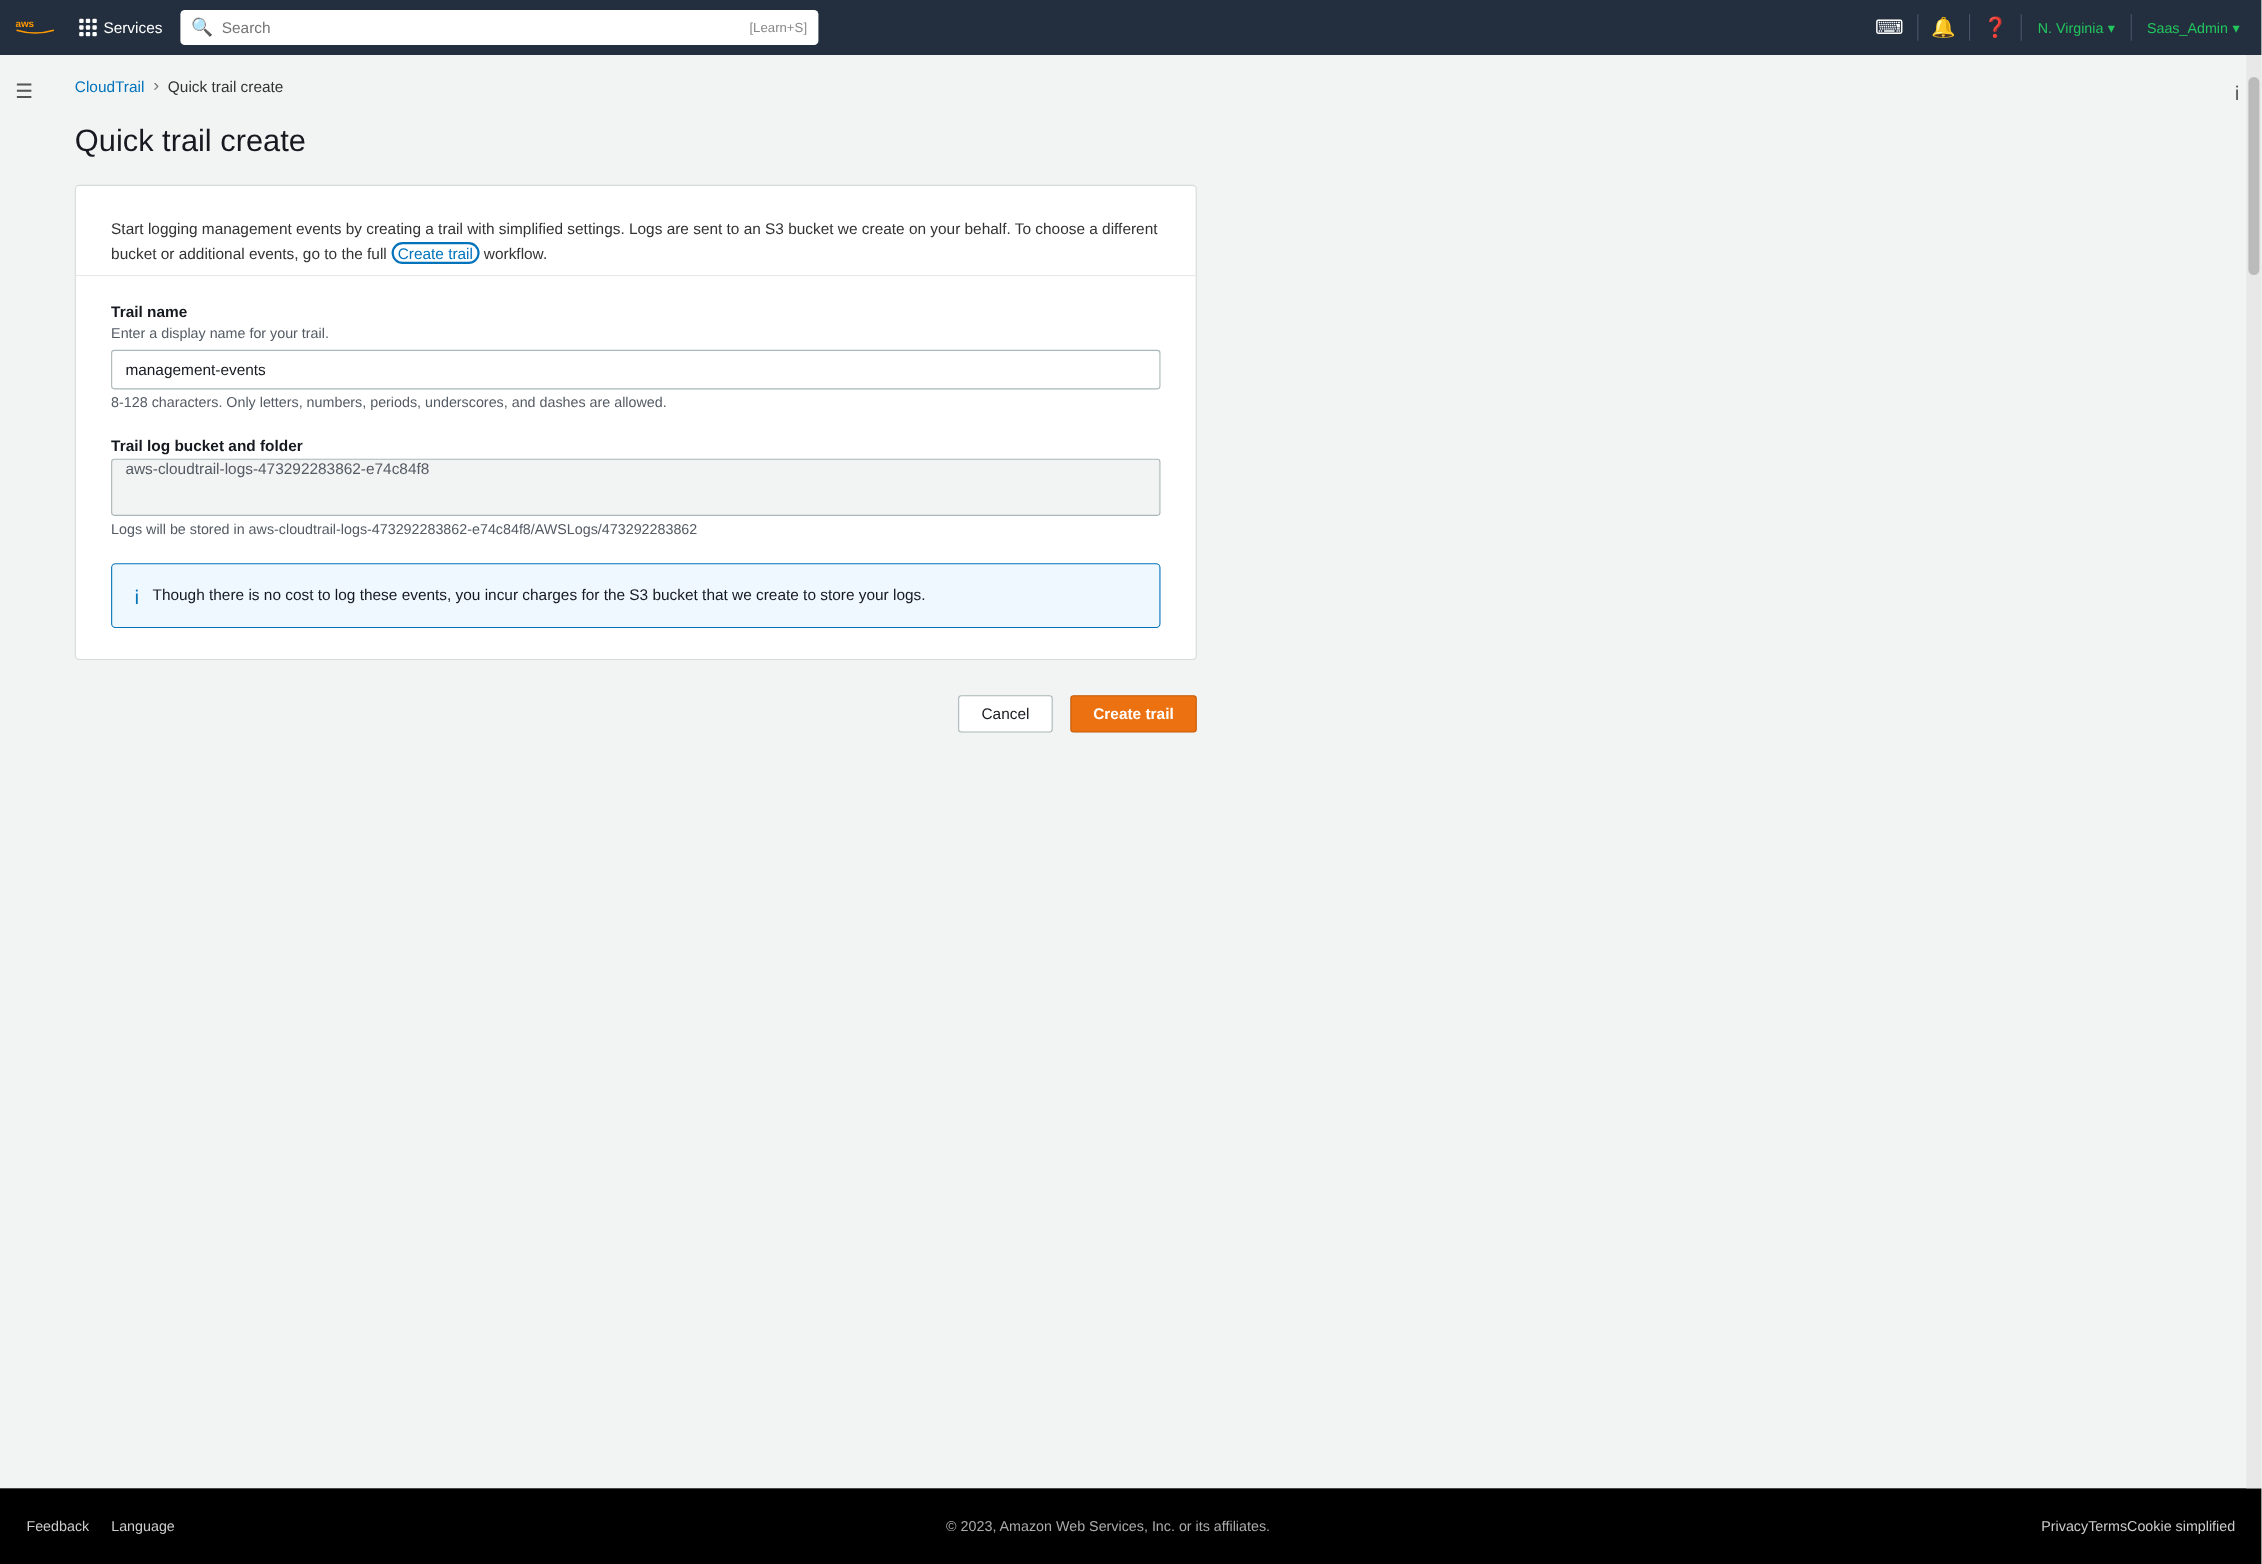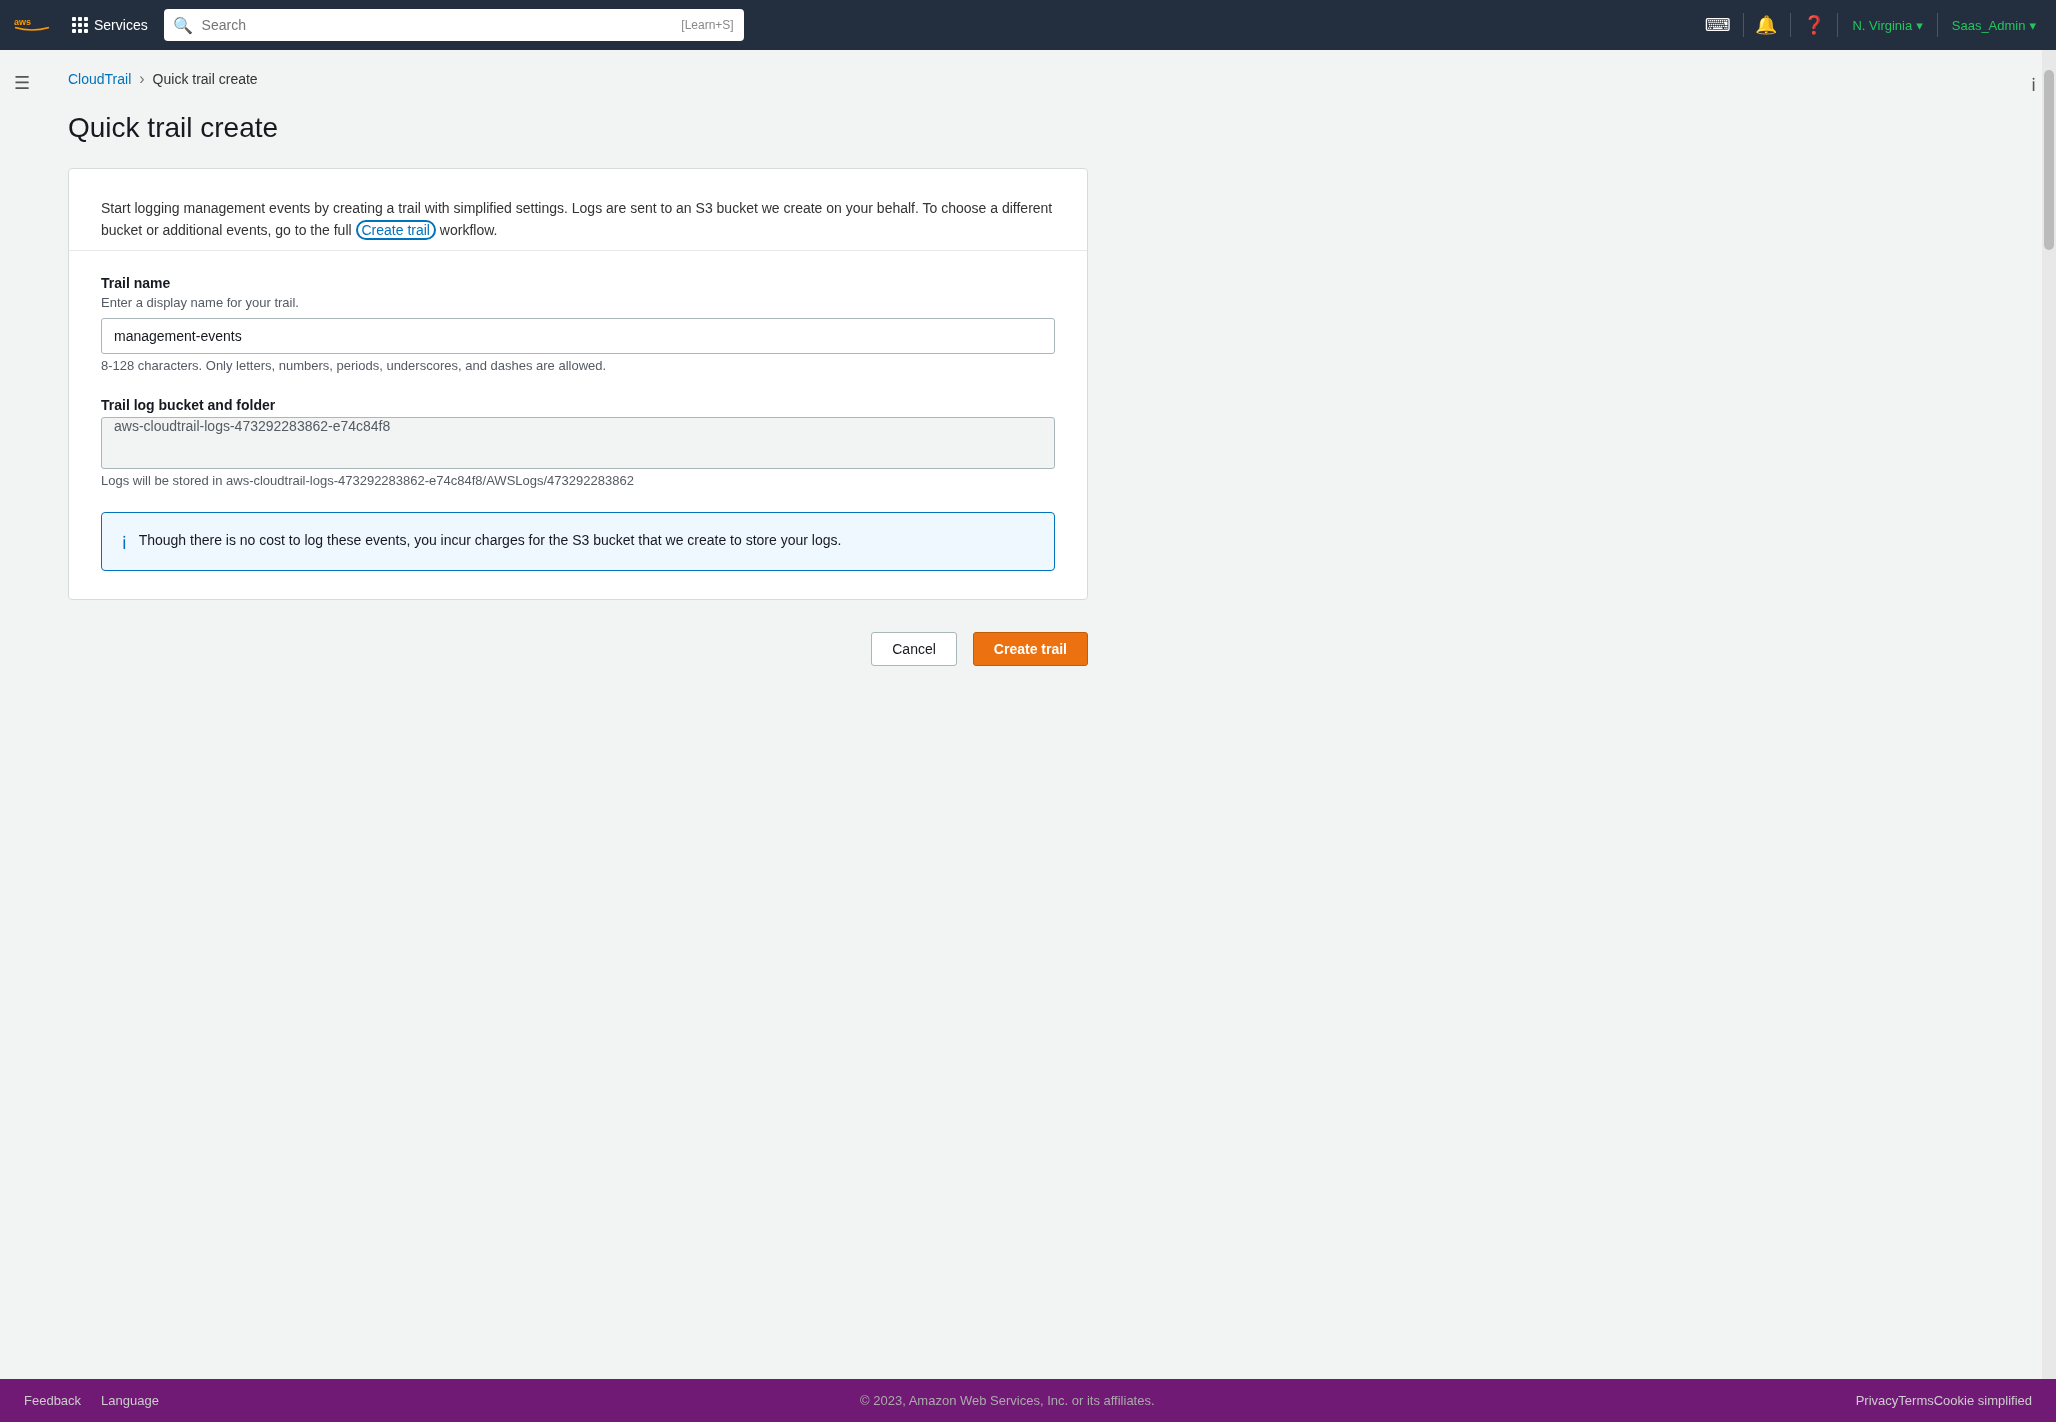--- a/index.html
+++ b/index.html
@@ -306,23 +306,23 @@
       border-radius: 3px;
       padding: 8px 20px;
       font-size: 14px;
       font-weight: 700;
       color: #fff;
       cursor: pointer;
     }
 
     
     .footer {
-      background: #701a75;
+      background: #000000;
       color: #ccc;
-      padding: 14px 24px;
+      padding: 27px 24px;
       display: flex;
       justify-content: space-between;
       font-size: 13px;
       flex-shrink: 0;
     }
     .footer-left { display: flex; gap: 20px; }
     .footer-center { color: #aaa; font-size: 13px; }
     .footer-right { display: flex; }
     .footer a {
       color: #ccc;

